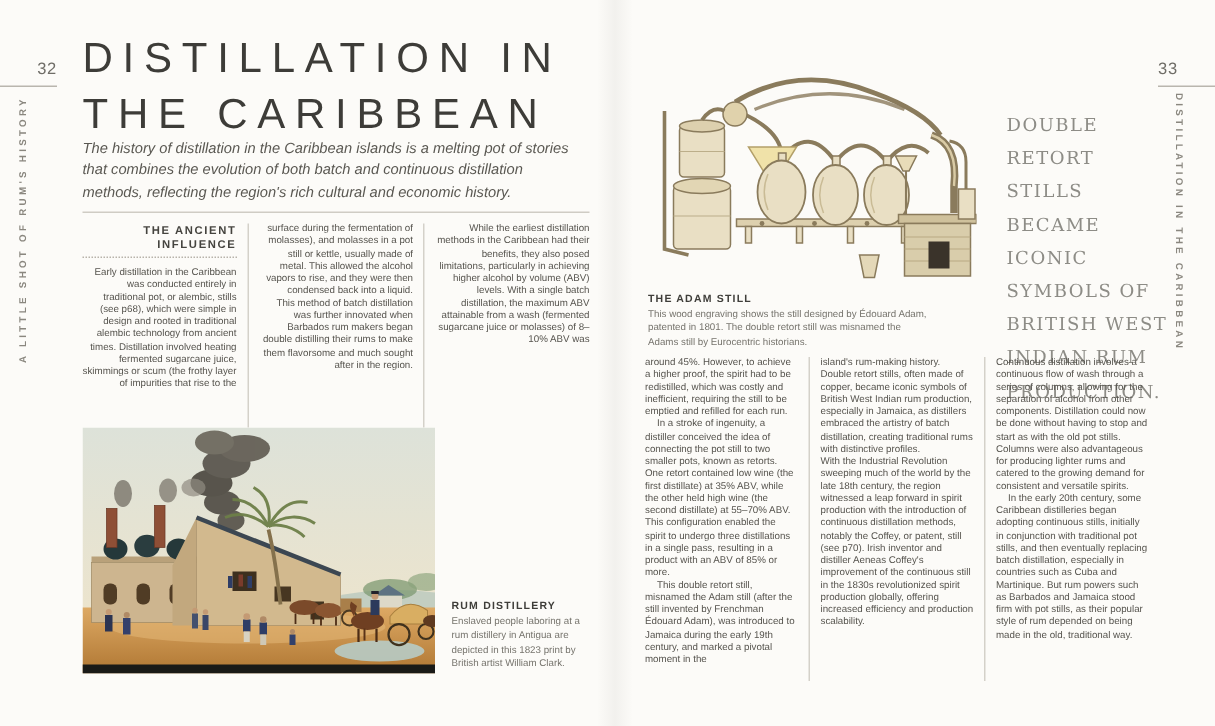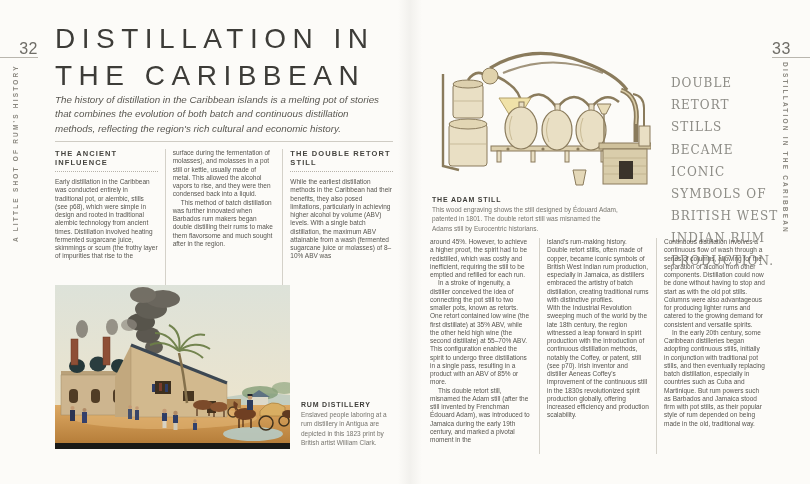--- a/index.html
+++ b/index.html
@@ -4,21 +4,21 @@
 <style>
   html,body{margin:0;padding:0;}
   body{
     width:810px;height:484px;position:relative;overflow:hidden;
     background:#fcfbf8;
     font-family:"Liberation Sans",sans-serif;
     color:#55534d;
   }
   .abs{position:absolute;}
   
-  .pagenum{font-size:16px;color:#6f6d67;letter-spacing:.5px;}
+  .pagenum{font-size:11px;color:#6f6d67;letter-spacing:.5px;}
   .margin-rule{height:1px;background:#b9b6ae;}
   .vtext{font-size:6.5px;font-weight:700;letter-spacing:2.2px;color:#8a877f;white-space:nowrap;}
   .vtext-left{writing-mode:vertical-rl;transform:rotate(180deg);}
   .vtext-right{writing-mode:vertical-rl;}
   
   .title{
     font-size:28px;line-height:37px;letter-spacing:6.5px;
     font-weight:300;color:#3d3c38;
   }
   .intro{font-size:9.8px;line-height:1.47;color:#5a5852;width:332px;font-style:italic;}
@@ -60,33 +60,32 @@
 <div class="abs pagenum" style="left:772px;top:40px;width:30px;">33</div>
 <div class="abs margin-rule" style="left:772px;top:57px;width:38px;"></div>
 <div class="abs vtext vtext-right" style="left:782px;top:62px;height:190px;">DISTILLATION IN THE CARIBBEAN</div>
 
 <h1 class="abs title" style="left:55px;top:20px;width:345px;margin:0;">DISTILLATION IN THE CARIBBEAN</h1>
 
 <p class="abs intro" style="left:55px;top:93px;margin:0;">The history of distillation in the Caribbean islands is a melting pot of stories that combines the evolution of both batch and continuous distillation methods, reflecting the region's rich cultural and economic history.</p>
 
 <div class="abs toprule" style="left:55px;top:141px;width:338px;"></div>
 
-<div class="abs cols body-sm" style="left:55px;top:149px;width:338px;height:136px;">
+<div class="abs cols body-sm" style="left:55px;top:149px;width:338px;height:136px;text-align:right;">
   <div class="col">
     <h4 class="colhead">THE ANCIENT INFLUENCE</h4>
     <p>Early distillation in the Caribbean was conducted entirely in traditional pot, or alembic, stills (see p68), which were simple in design and rooted in traditional alembic technology from ancient times. Distillation involved heating fermented sugarcane juice, skimmings or scum (the frothy layer of impurities that rise to the</p>
   </div>
   <div class="vrule"></div>
   <div class="col">
     <p>surface during the fermentation of molasses), and molasses in a pot still or kettle, usually made of metal. This allowed the alcohol vapors to rise, and they were then condensed back into a liquid.</p>
     <p class="ind">This method of batch distillation was further innovated when Barbados rum makers began double distilling their rums to make them flavorsome and much sought after in the region.</p>
   </div>
   <div class="vrule"></div>
   <div class="col">
-    <h4 class="colhead">THE DOUBLE RETORT STILL</h4>
     <p>While the earliest distillation methods in the Caribbean had their benefits, they also posed limitations, particularly in achieving higher alcohol by volume (ABV) levels. With a single batch distillation, the maximum ABV attainable from a wash (fermented sugarcane juice or molasses) of 8–10% ABV was</p>
   </div>
 </div>
 
 <div class="abs" style="left:55px;top:285px;width:235px;height:164px;">
   <svg width="235" height="164" viewBox="0 0 235 164">
     <defs>
       <linearGradient id="skyG" x1="0" y1="0" x2="0" y2="1">
         <stop offset="0" stop-color="#dde2d9"></stop>
           <stop offset="1" stop-color="#ece4cd"></stop>

